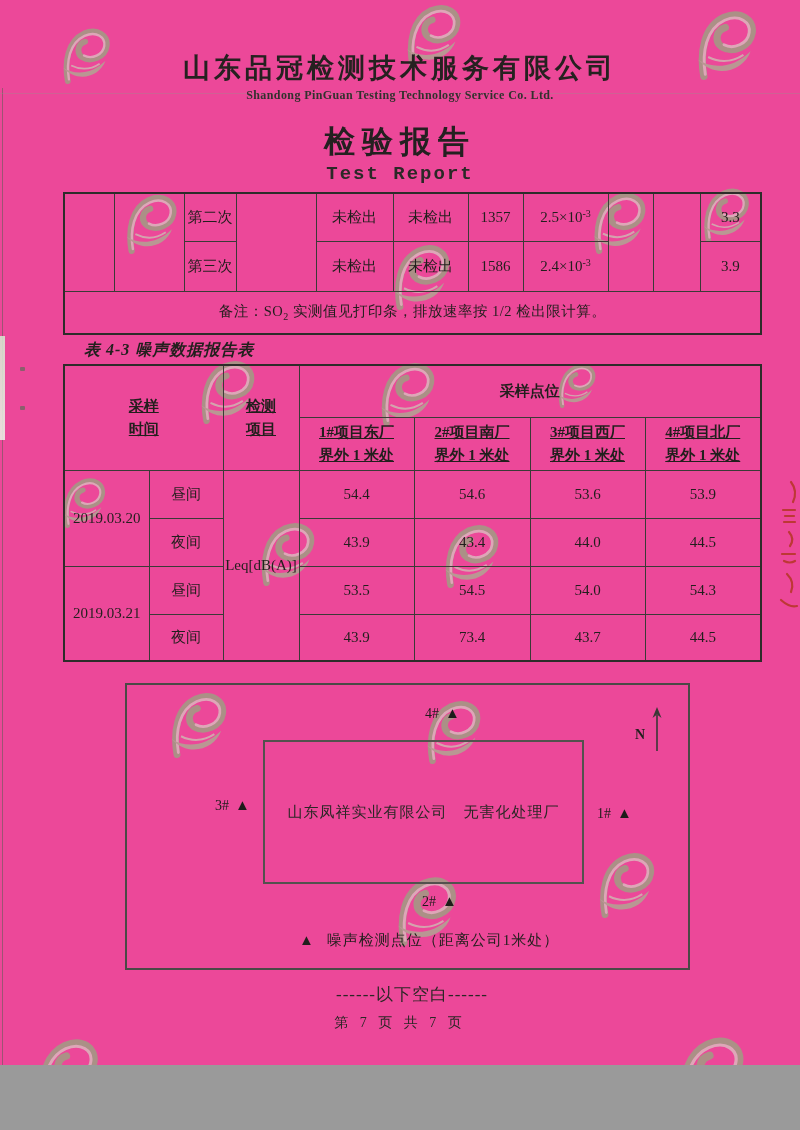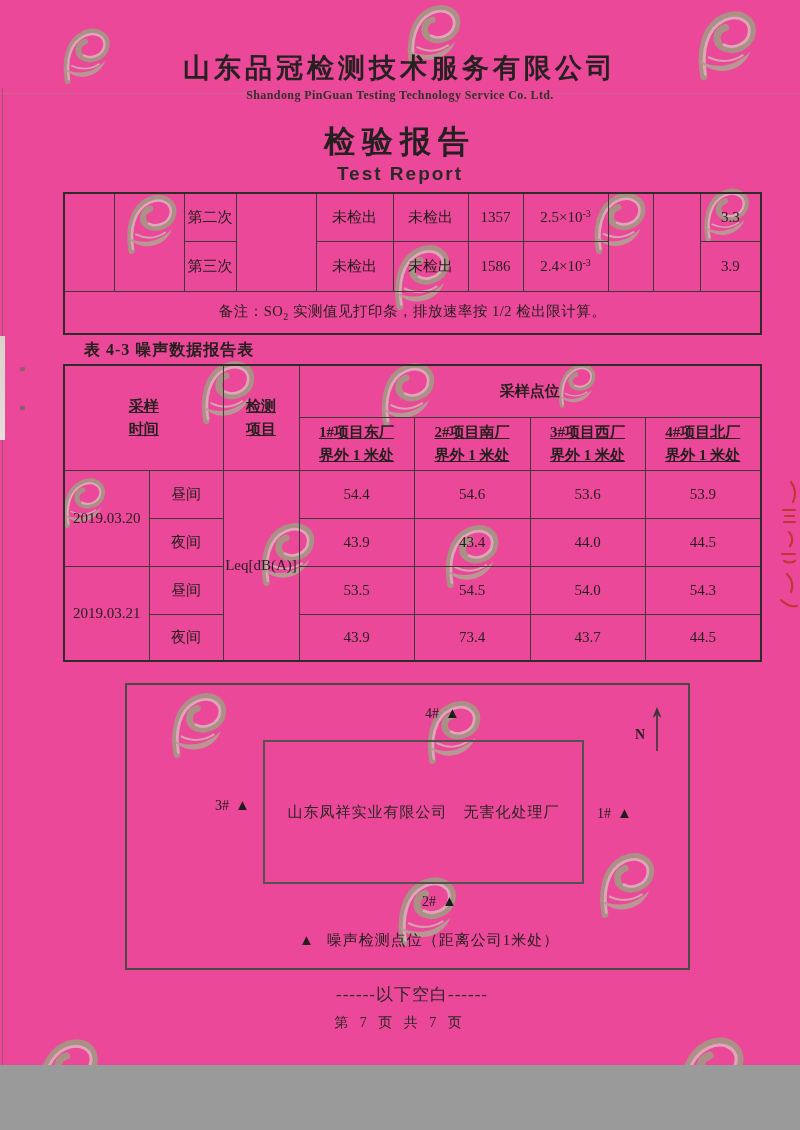--- a/index.html
+++ b/index.html
@@ -16,33 +16,33 @@
   .green-streak{left:0;top:336px;width:5px;height:104px;background:linear-gradient(#d7ebd2,#ecf5e8);opacity:.85;}
   .dot{width:5px;height:4px;background:#6b675e;opacity:.75;border-radius:1px;}
   .bottom-line{left:112px;top:1126px;width:688px;height:2px;background:rgba(125,152,125,.35);}
   .redmark{left:775px;top:476px;width:25px;height:140px;opacity:.9;}
   
   .hdr{position:absolute;left:0;right:0;text-align:center;z-index:2;}
   .company-cn{top:50px;font-size:27px;font-weight:bold;letter-spacing:4px;color:#262120;}
   .company-en{top:88px;font-size:12px;font-weight:bold;letter-spacing:.4px;color:#33302e;}
   .title-cn{top:121px;font-size:31px;font-weight:bold;letter-spacing:7px;color:#242020;}
   .title-en{top:163px;font-size:19px;font-weight:bold;letter-spacing:2px;
-            font-family:Liberation Sans, sans-serif;color:#2b2927;}
+            font-family:Liberation Mono, monospace;color:#2b2927;}
   
   table{border-collapse:collapse;table-layout:fixed;position:absolute;z-index:2;background:transparent;}
   td{border:1px solid #3c3a37;text-align:center;vertical-align:middle;
      font-size:15px;padding:1px;overflow:hidden;}
   .t1{left:63px;top:192px;width:697px;border:2px solid #2e2c2a;}
   .t2{left:63px;top:364px;width:697px;border:2px solid #2e2c2a;}
   .bold{font-weight:bold;}
   .exp{font-size:10px;vertical-align:5px;letter-spacing:0;}
   .note-cell{font-size:14.5px;letter-spacing:.5px;}
   .twoline span{display:block;line-height:1.5;text-decoration:underline;}
   .caption{position:absolute;left:84px;top:340px;font-size:16px;font-weight:bold;
-           letter-spacing:1px;z-index:2;color:#23201e;}
+           letter-spacing:1px;z-index:2;color:#23201e;font-style:italic;}
   
   .diagram{position:absolute;left:125px;top:683px;width:561px;height:283px;
            border:2px solid #4b4946;z-index:2;}
   .factory{position:absolute;left:136px;top:55px;width:317px;height:140px;
            border:2px solid #54514e;display:flex;align-items:center;justify-content:center;
            font-size:15px;letter-spacing:1px;color:#2a2725;}
   .pt{position:absolute;font-size:14px;color:#1e1c1a;white-space:nowrap;}
   .pt .tri{font-size:15px;margin-left:6px;}
   .north{position:absolute;left:508px;top:22px;font-size:14px;font-weight:bold;}
   .legend{position:absolute;left:172px;top:246px;font-size:15px;letter-spacing:1px;}

